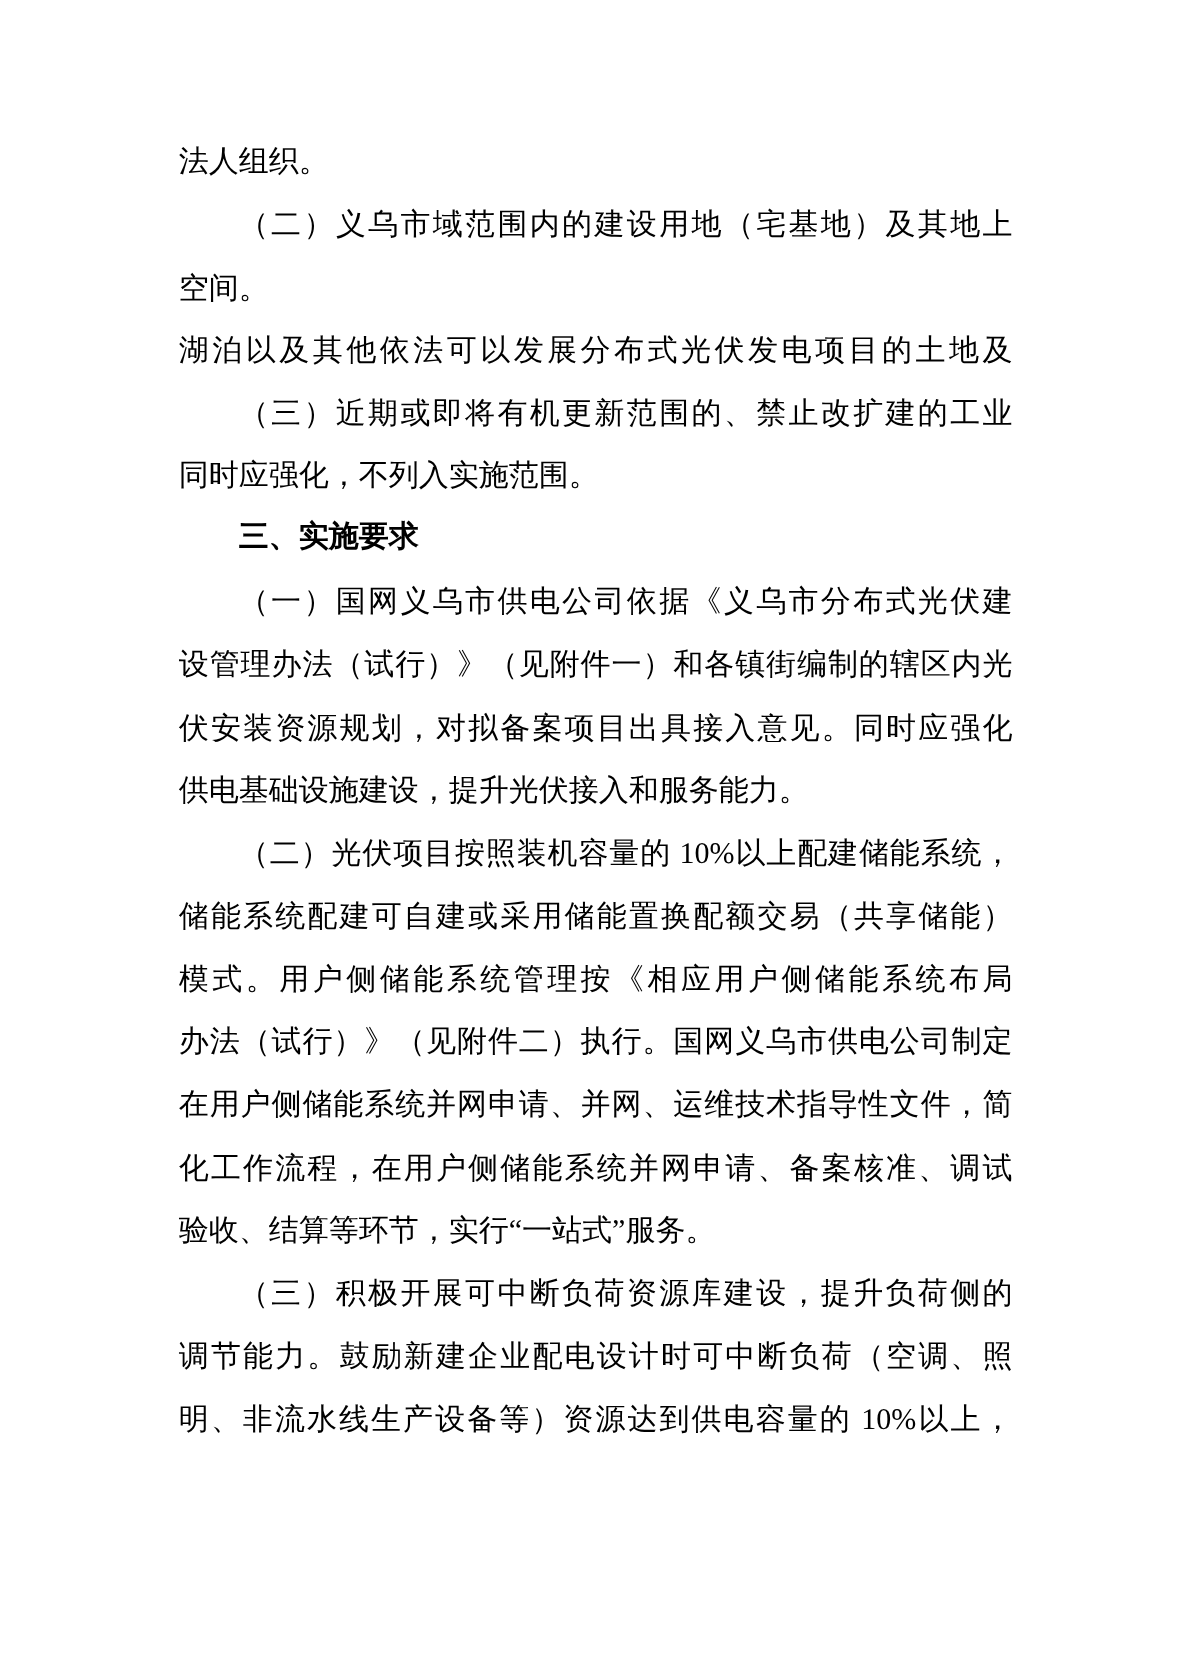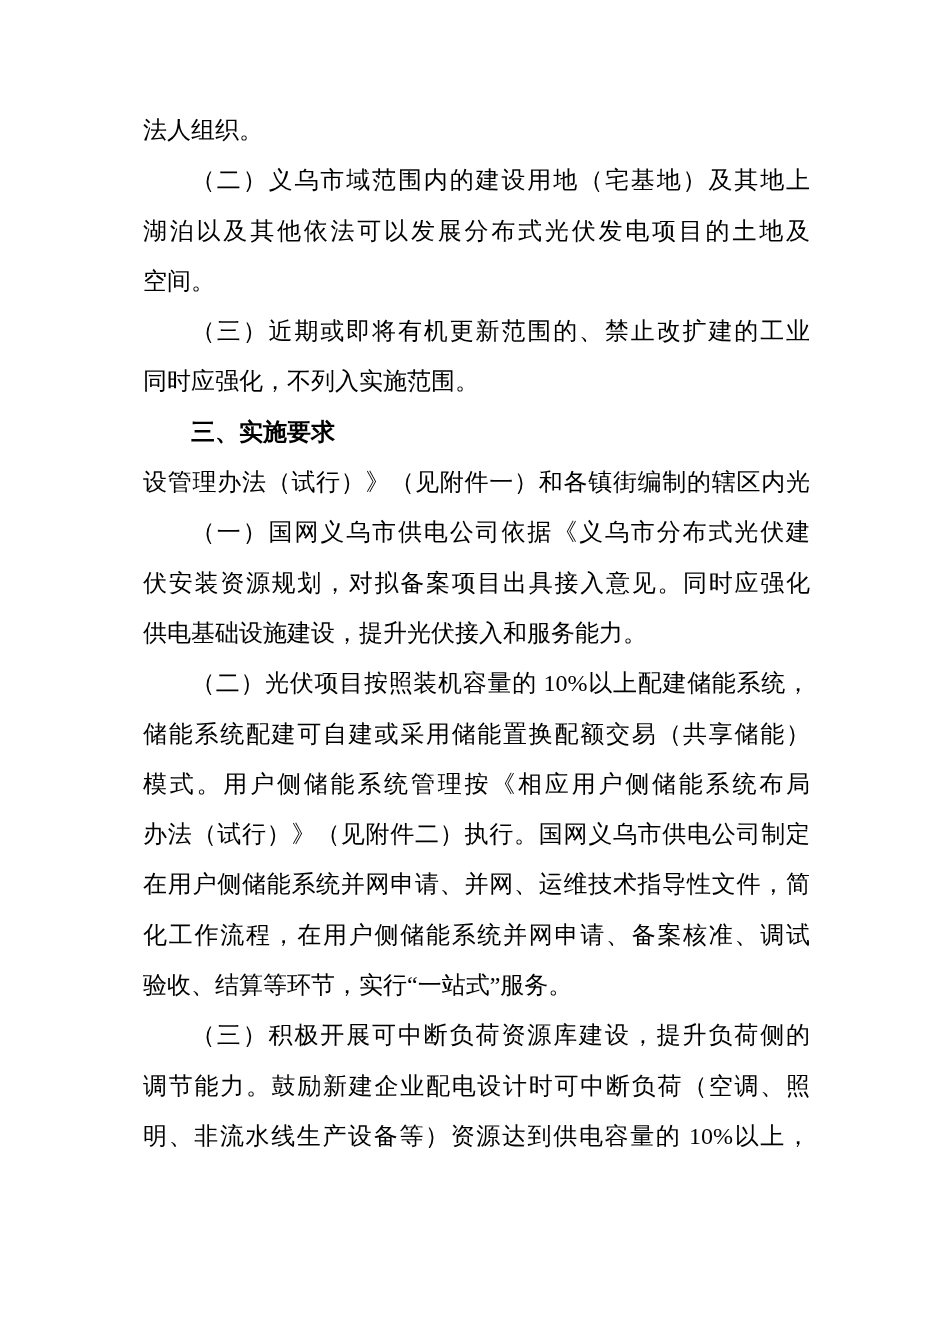--- a/index.html
+++ b/index.html
@@ -38,37 +38,37 @@
   }
   
   .ln.end {
     text-align-last: left;
   }
   
   .ln.heading {
     text-align-last: left;
     text-indent: 2em;
     font-weight: bold;
-    font-family: Liberation Serif, serif;
+    font-family: Liberation Mono, monospace;
   }
 </style>
 </head>
 <body>
 
 <div class="page">
   <div class="text-block">
     <div class="ln end">法人组织。</div>
     <div class="ln start">（二）义乌市域范围内的建设用地（宅基地）及其地上</div>
+    <div class="ln end">空间。</div>
     <div class="ln">湖泊以及其他依法可以发展分布式光伏发电项目的土地及</div>
-    <div class="ln end">空间。</div>
     <div class="ln start">（三）近期或即将有机更新范围的、禁止改扩建的工业</div>
     <div class="ln end">同时应强化，不列入实施范围。</div>
     <div class="ln heading">三、实施要求</div>
+    <div class="ln start">（一）国网义乌市供电公司依据《义乌市分布式光伏建</div>
     <div class="ln">设管理办法（试行）》（见附件一）和各镇街编制的辖区内光</div>
-    <div class="ln start">（一）国网义乌市供电公司依据《义乌市分布式光伏建</div>
     <div class="ln">伏安装资源规划，对拟备案项目出具接入意见。同时应强化</div>
     <div class="ln end">供电基础设施建设，提升光伏接入和服务能力。</div>
     <div class="ln start">（二）光伏项目按照装机容量的 10%以上配建储能系统，</div>
     <div class="ln">储能系统配建可自建或采用储能置换配额交易（共享储能）</div>
     <div class="ln">模式。用户侧储能系统管理按《相应用户侧储能系统布局</div>
     <div class="ln">办法（试行）》（见附件二）执行。国网义乌市供电公司制定</div>
     <div class="ln">在用户侧储能系统并网申请、并网、运维技术指导性文件，简</div>
     <div class="ln">化工作流程，在用户侧储能系统并网申请、备案核准、调试</div>
     <div class="ln end">验收、结算等环节，实行“一站式”服务。</div>
     <div class="ln start">（三）积极开展可中断负荷资源库建设，提升负荷侧的</div>

